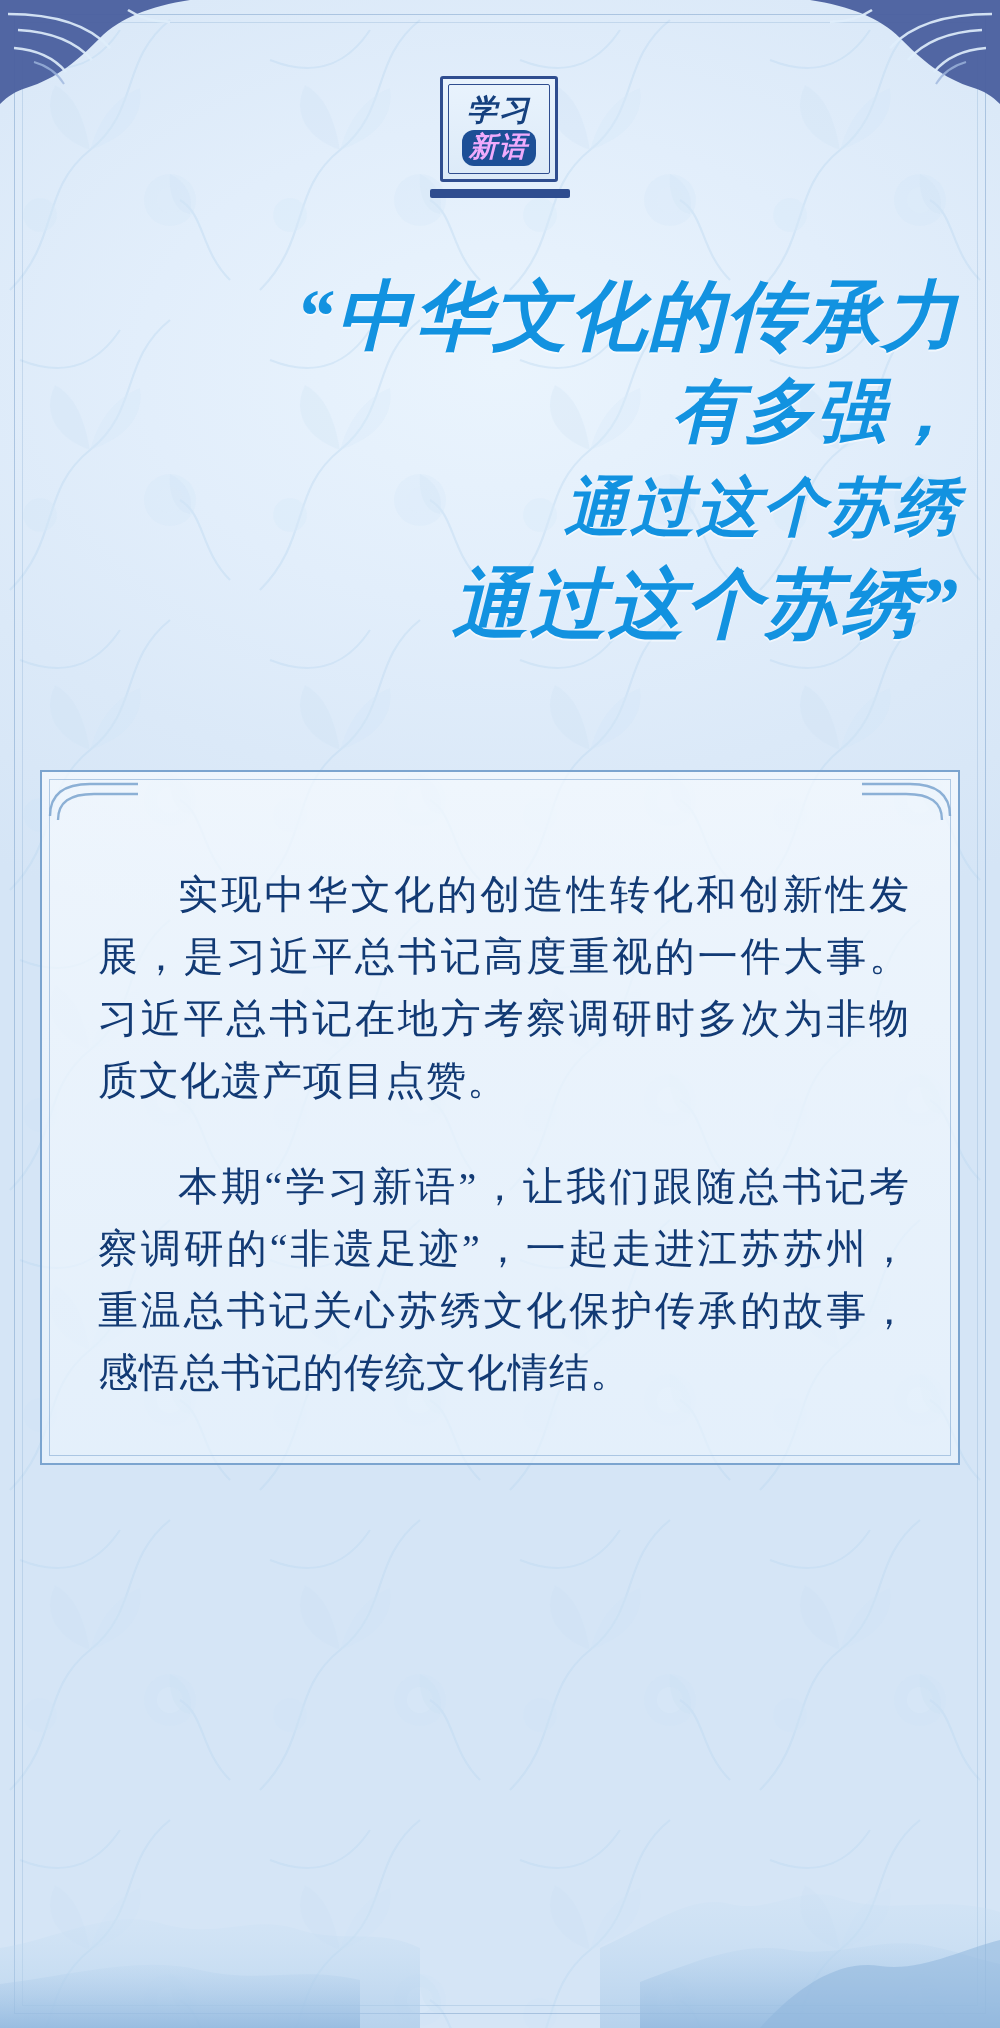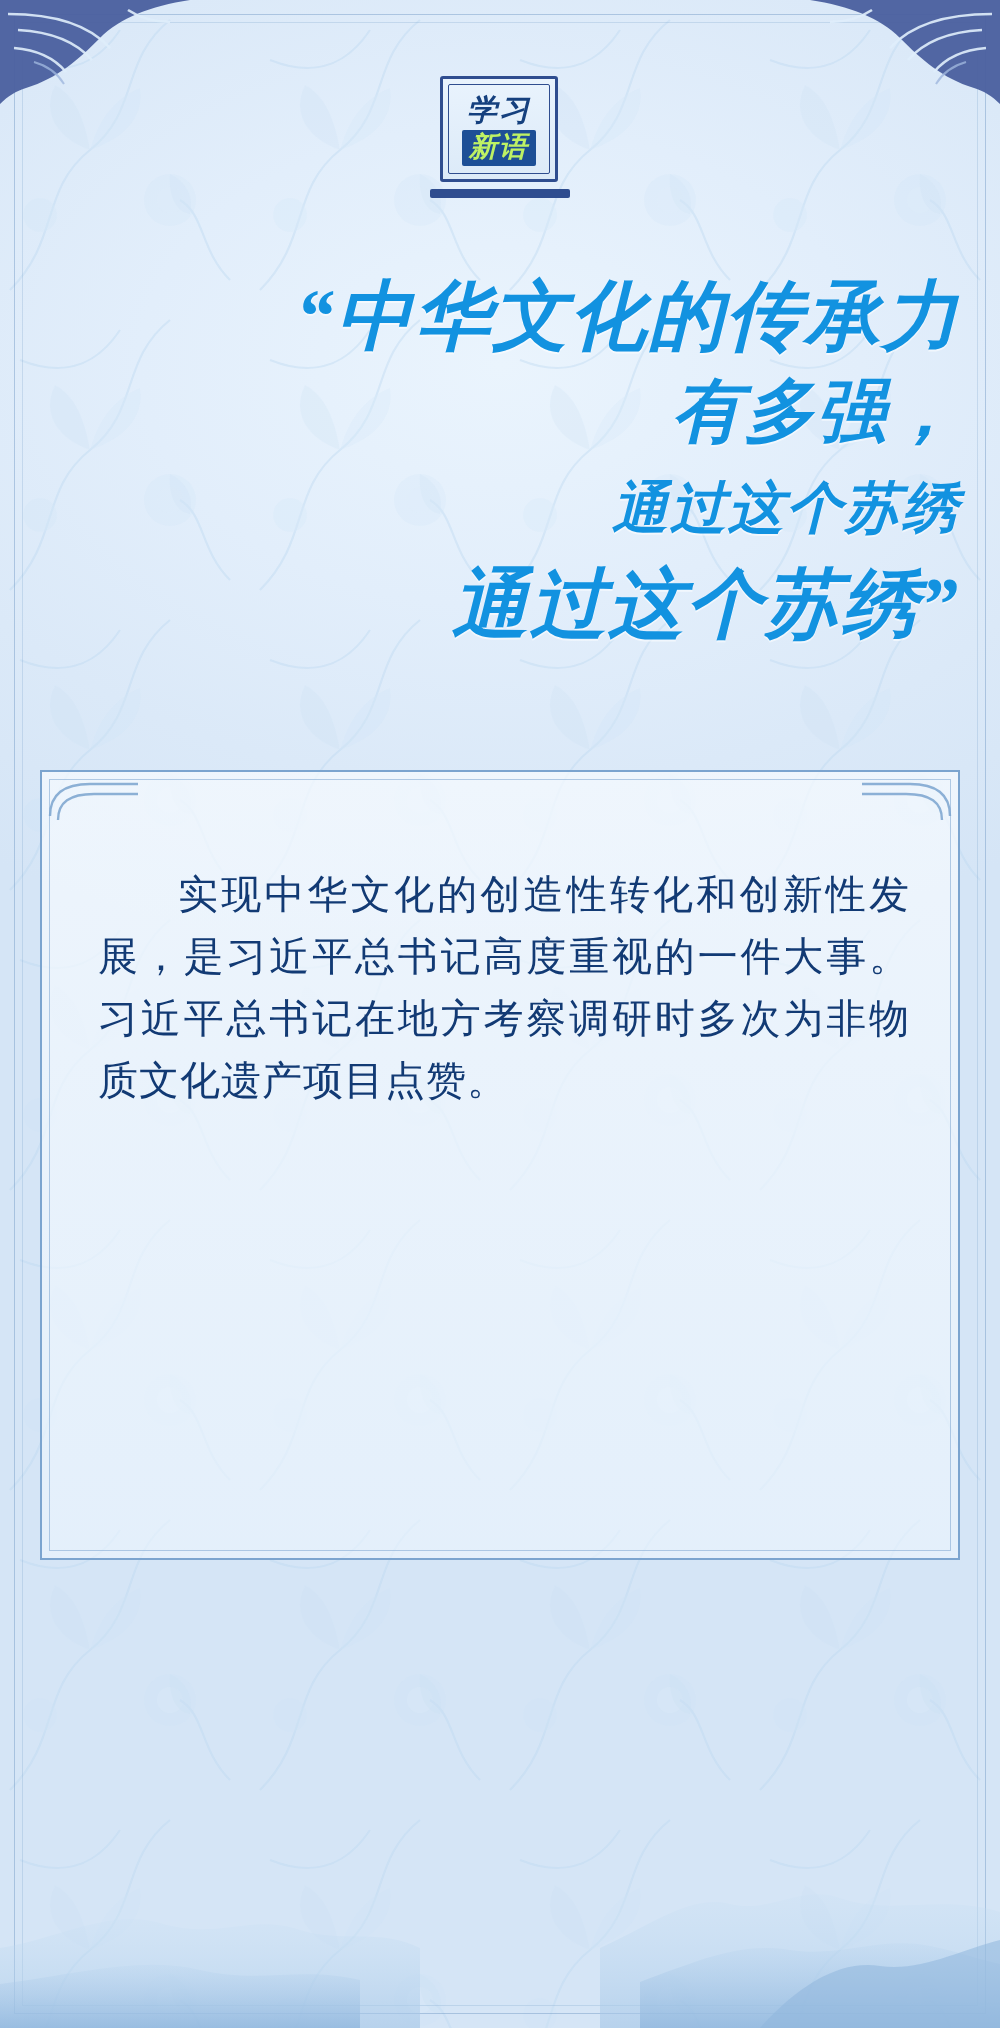--- a/index.html
+++ b/index.html
@@ -96,23 +96,23 @@
     color: #15407e;
     font-family: "Liberation Serif", "DejaVu Serif", serif;
     font-weight: bold;
     letter-spacing: 2px;
   }
   .logo-line1 { font-size: 30px; line-height: 34px; font-style: italic; }
   .logo-line2 {
     font-size: 28px;
     line-height: 32px;
     background: #1d4f96;
-    color: #bef264;
+    color: #f0abfc;
     padding: 1px 7px 3px 7px;
-    border-radius: 2px;
+    border-radius: 12px;
     font-style: italic;
     margin-top: 3px;
   }
   .logo-base {
     position: absolute;
     left: 50%;
     transform: translateX(-50%);
     bottom: -10px;
     width: 140px;
     height: 9px;
@@ -135,30 +135,30 @@
     line-height: 96px;
     letter-spacing: 2px;
     text-shadow: 0 2px 0 rgba(255,255,255,0.55);
   }
   .headline .l {
     display: block;
     white-space: nowrap;
   }
   .headline .l1 { font-size: 76px; }
   .headline .l2 { font-size: 70px; }
-  .headline .l3 { font-size: 56px; }
+  .headline .l3 { font-size: 64px; }
   .headline .l4 { font-size: 76px; }
 
   
   .card {
     position: absolute;
     left: 40px;
     top: 770px;
     width: 920px;
-    height: 790px;
+    height: 695px;
     border: 2px solid #7ba4cf;
     background: linear-gradient(180deg, rgba(247,251,255,0.72) 0%, rgba(240,248,255,0.55) 100%);
     box-sizing: border-box;
   }
   .card:before {
     content: "";
     position: absolute;
     left: 7px; right: 7px; top: 7px; bottom: 7px;
     border: 1px solid rgba(123,164,207,0.55);
   }
@@ -290,20 +290,21 @@
       <svg viewBox="0 0 96 46" xmlns="http://www.w3.org/2000/svg">
         <g fill="none" stroke="#7ba4cf" stroke-width="2.4" opacity="0.85">
           <path d="M4 40 C4 18 18 8 44 8 H92"></path>
           <path d="M12 44 C12 26 24 18 48 18 H92"></path>
         </g>
       </svg>
     </div>
 
     <div class="card-body">
       <p>实现中华文化的创造性转化和创新性发展，是习近平总书记高度重视的一件大事。习近平总书记在地方考察调研时多次为非物质文化遗产项目点赞。</p>
+      <p>本期“学习新语”，让我们跟随总书记考察调研的“非遗足迹”，一起走进江苏苏州，重温总书记关心苏绣文化保护传承的故事，感悟总书记的传统文化情结。</p>
     </div>
   </div>
 
   <div class="mountains">
     <svg viewBox="0 0 1000 330" preserveAspectRatio="none" xmlns="http://www.w3.org/2000/svg">
       <defs>
         <linearGradient id="mg1" x1="0" y1="0" x2="0" y2="1">
           <stop offset="0%" stop-color="#b9d4ee" stop-opacity="0.25"></stop>
           <stop offset="100%" stop-color="#8fb6dd" stop-opacity="0.75"></stop>
         </linearGradient>

